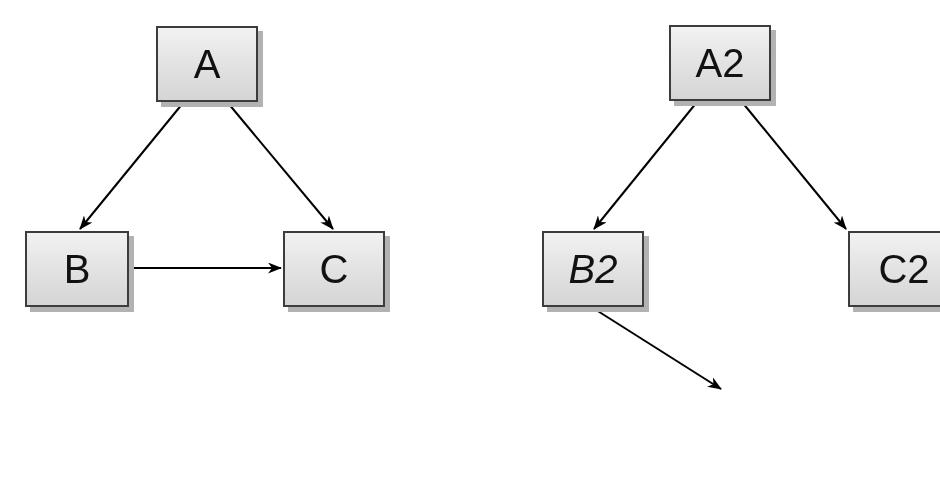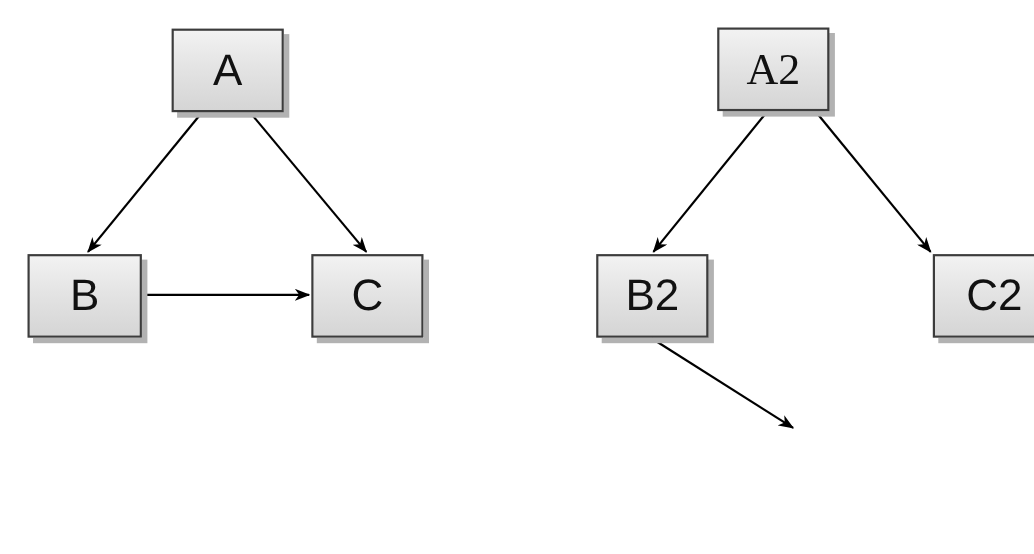--- a/index.html
+++ b/index.html
@@ -37,22 +37,22 @@
   .node .label {
     font-size: 40px;
     line-height: 1;
     color: #111111;
     letter-spacing: 0px;
     user-select: none;
   }
   .node-a  { left: 156px; top: 26px;  }
   .node-b  { left: 25px;  top: 231px; width: 104px; }
   .node-c  { left: 283px; top: 231px; }
-  .node-a2 { left: 652px; top: 25px; font-family: Liberation Serif, serif;  }
-  .node-b2 { left: 542px; top: 231px; }
+  .node-a2 { left: 669px; top: 25px;  }
+  .node-b2 { left: 542px; top: 231px; font-style: italic; }
   .node-c2 { left: 848px; top: 231px; width: 112px; }
   .node-c3 { left: 675px; top: 391px; }
   .edge {
     stroke: #000000;
     stroke-width: 2;
     fill: none;
   }
 </style>
 </head>
 <body>

